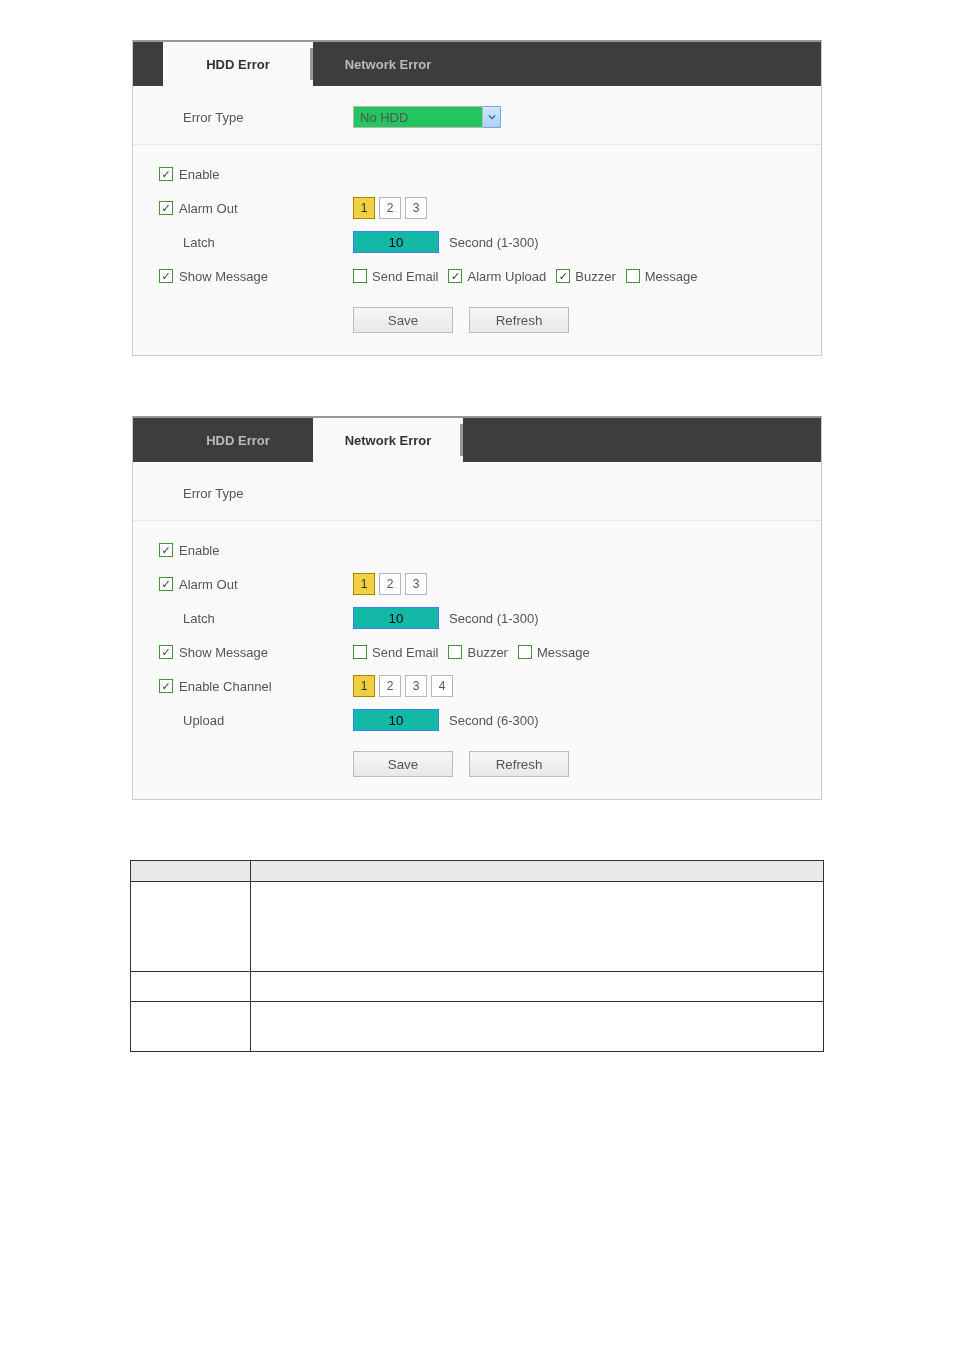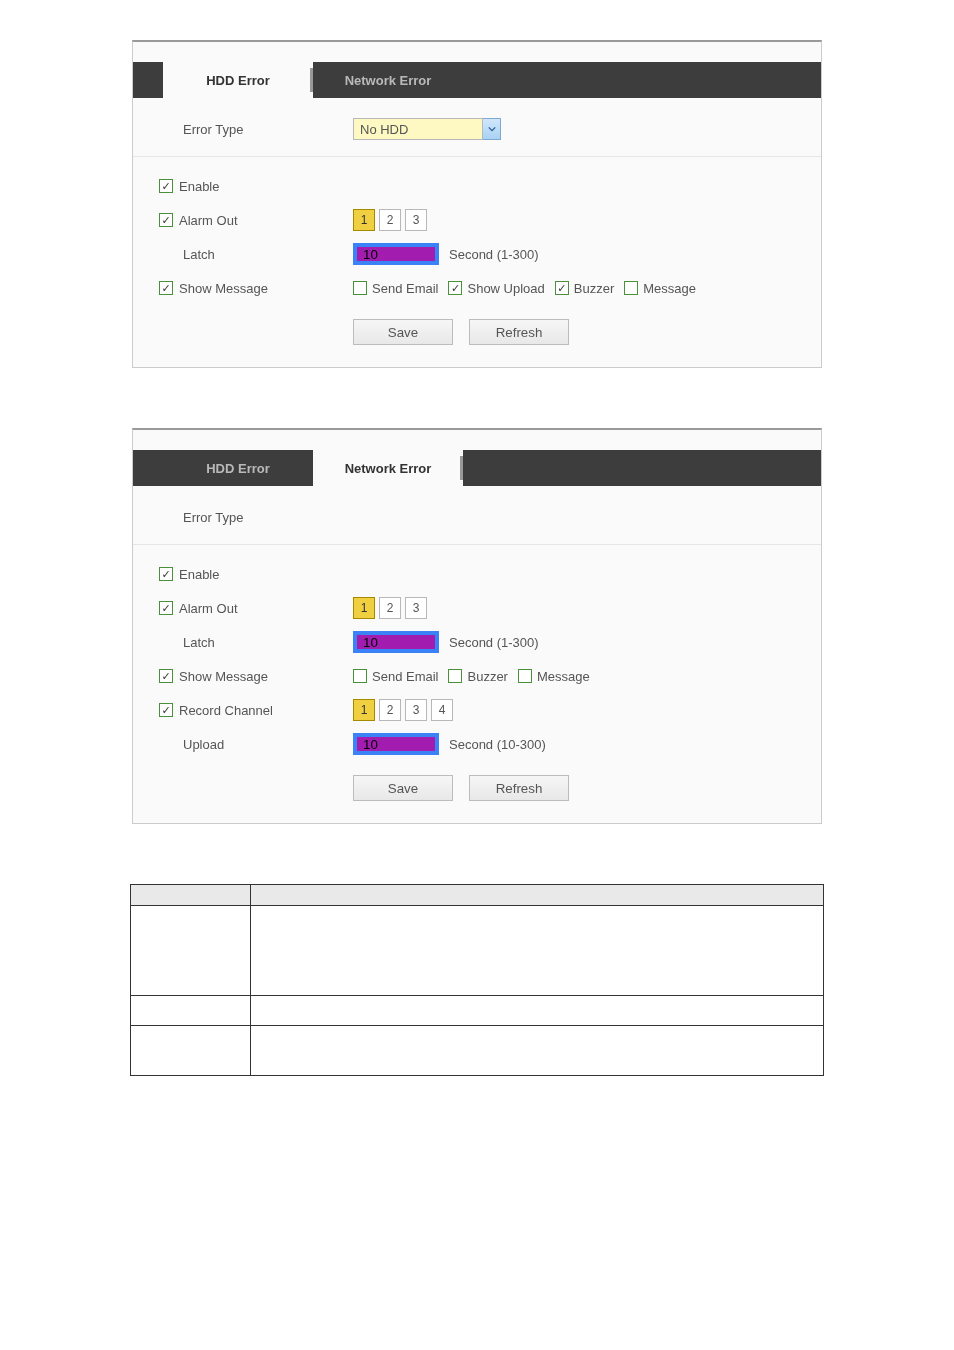--- a/index.html
+++ b/index.html
@@ -15,23 +15,22 @@
   .panel {
     width: 690px;
     margin: 0 auto 60px auto;
     border: 1px solid #ccc;
     border-top: 2px solid #999;
     background: #fafafa;
   }
   .tabbar {
     display: flex;
     background: #3d3d3d;
-    height: 36px;
+    height: 44px;
     align-items: stretch;
-    margin-top: 20px;
   }
   .tab {
     min-width: 150px;
     padding: 0 18px;
     display: flex;
     align-items: center;
     justify-content: center;
     font-weight: bold;
     color: #b9b9b9;
     cursor: pointer;
@@ -91,21 +90,21 @@
     color: #333;
   }
   .cb-pair { display: inline-flex; align-items: center; gap: 5px; }
 
   .select-wrap {
     display: inline-flex;
     align-items: stretch;
   }
   .select-box {
     border: 1px solid #b8b8b8;
-    background: #fef9c3;
+    background: #22c55e;
     height: 22px;
     padding: 9px 6px;
     min-width: 130px;
     display: flex;
     align-items: center;
   }
   .select-btn {
     width: 18px; height: 22px;
     background: linear-gradient(#cfe7fb,#a9d2f4);
     border: 1px solid #7fa9cf;
@@ -125,25 +124,26 @@
     cursor: pointer;
   }
   .chan.sel {
     background: #f0d040;
     border-color: #a58a00;
     color: #333;
   }
   .chan-group { display: inline-flex; gap: 4px; }
 
   .textin {
-    border: 4px solid #3b82f6;
-    background: #a21caf;
+    border: 1px solid #3b82f6;
+    background: #14b8a6;
     height: 22px;
     width: 86px;
     padding: 0 6px;
+    text-align: center;
   }
 
   .btn {
     min-width: 100px;
     height: 26px;
     background: linear-gradient(#f6f6f6,#e8e8e8);
     border: 1px solid #bcbcbc;
     color: #555;
     cursor: pointer;
   }
@@ -242,21 +242,21 @@
         <span class="checkbox checked"></span>
         <span>Show Message</span>
       </div>
       <div class="controls-col">
         <span class="cb-pair">
           <span class="checkbox"></span>
           <span>Send Email</span>
         </span>
         <span class="cb-pair">
           <span class="checkbox checked"></span>
-          <span>Show Upload</span>
+          <span>Alarm Upload</span>
         </span>
         <span class="cb-pair">
           <span class="checkbox checked"></span>
           <span>Buzzer</span>
         </span>
         <span class="cb-pair">
           <span class="checkbox"></span>
           <span>Message</span>
         </span>
       </div>
@@ -339,39 +339,39 @@
         <span class="cb-pair">
           <span class="checkbox"></span>
           <span>Message</span>
         </span>
       </div>
     </div>
 
     <div class="row">
       <div class="label-col">
         <span class="checkbox checked"></span>
-        <span>Record Channel</span>
+        <span>Enable Channel</span>
       </div>
       <div class="controls-col">
         <span class="chan-group">
           <span class="chan sel">1</span>
           <span class="chan">2</span>
           <span class="chan">3</span>
           <span class="chan">4</span>
         </span>
       </div>
     </div>
 
     <div class="row">
       <div class="label-col" style="padding-left:24px;">
         <span>Upload</span>
       </div>
       <div class="controls-col">
         <input class="textin" value="10" style="">
-        <span>Second (10-300)</span>
+        <span>Second (6-300)</span>
       </div>
     </div>
 
     <div class="row">
       <div class="label-col"></div>
       <div class="btn-row">
         <button class="btn">Save</button>
         <button class="btn">Refresh</button>
       </div>
     </div>

